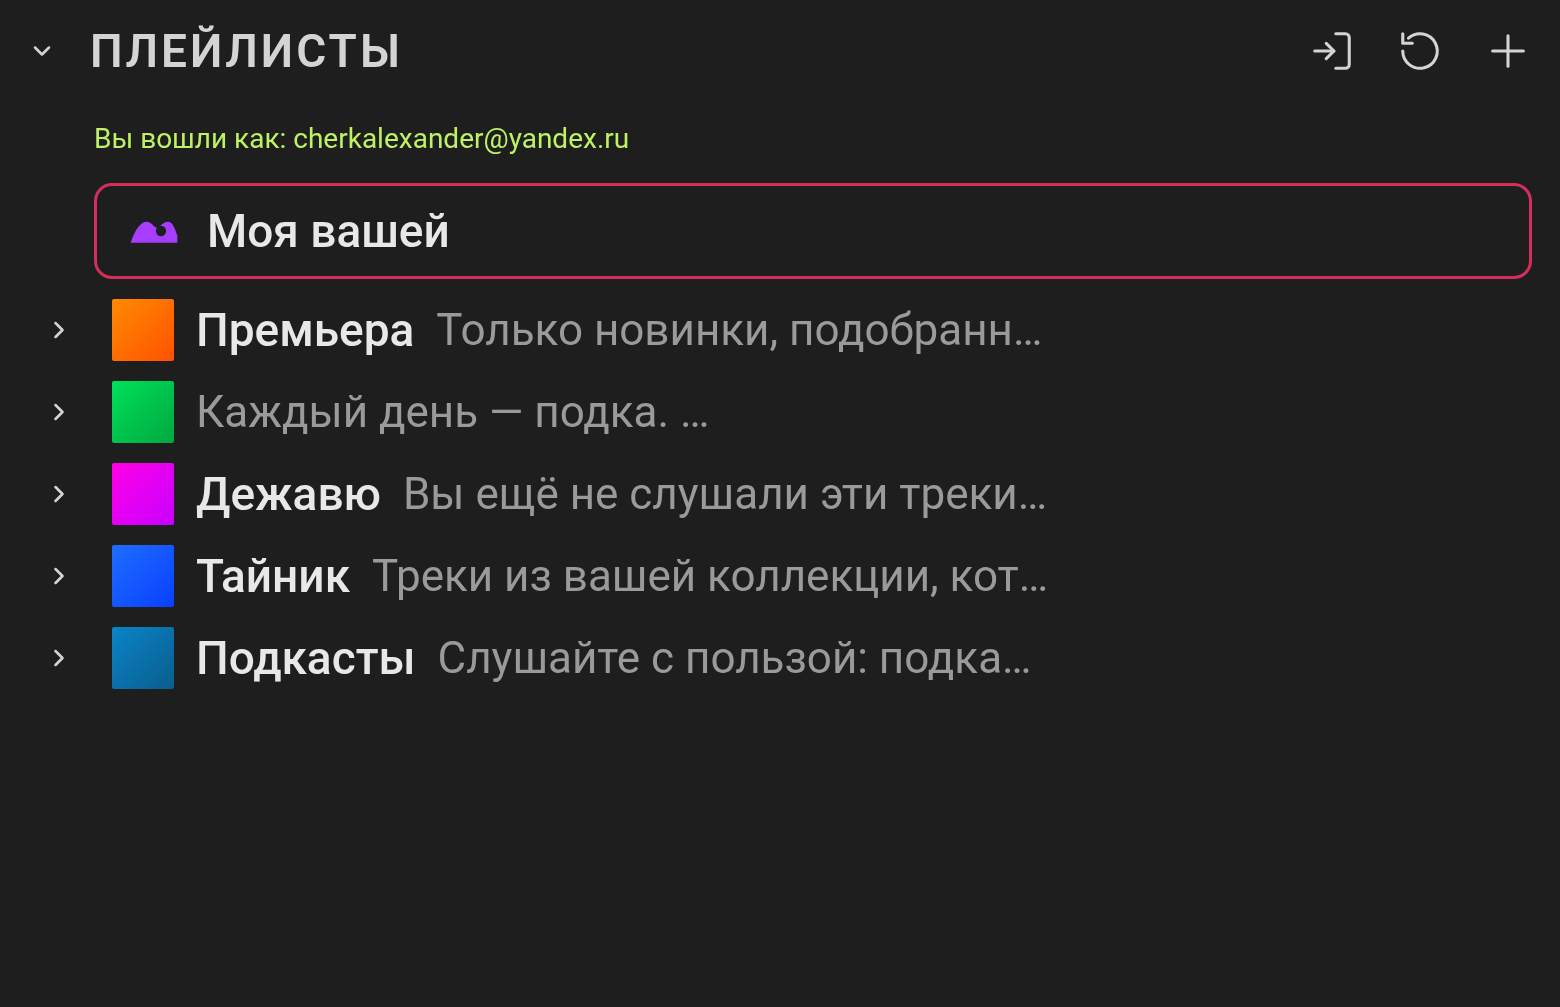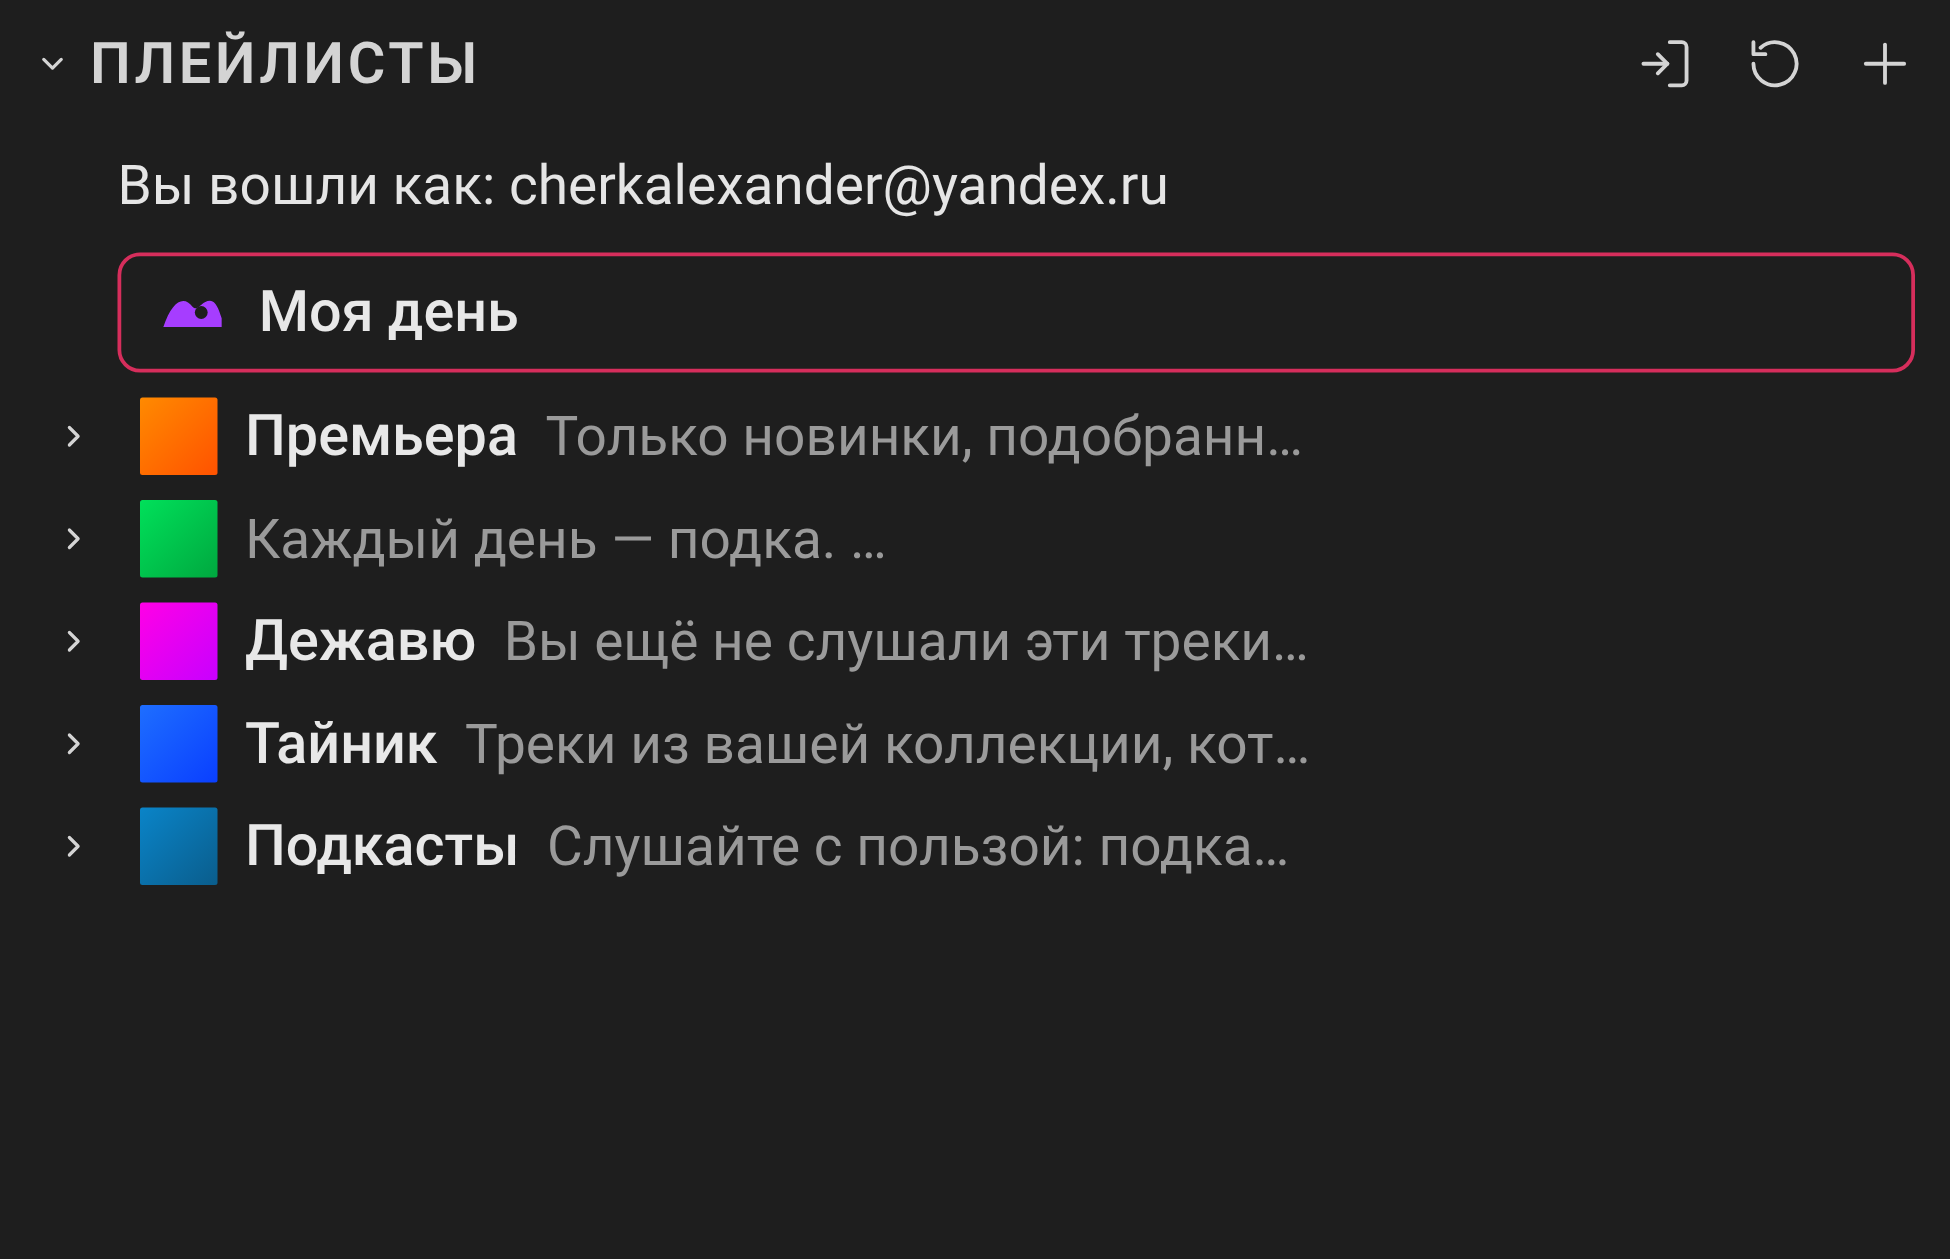--- a/index.html
+++ b/index.html
@@ -20,21 +20,21 @@
     }
     .header-row {
       display: flex;
       align-items: center;
       justify-content: space-between;
       margin-bottom: 32px;
     }
     .header-left {
       display: flex;
       align-items: center;
-      gap: 16px;
+      gap: 34px;
     }
     .chevron-down {
       width: 28px;
       height: 28px;
       display: flex;
       align-items: center;
       justify-content: center;
     }
     .header-title {
       font-size: 46px;
@@ -49,22 +49,22 @@
     }
     .action-icon {
       width: 48px;
       height: 48px;
       display: flex;
       align-items: center;
       justify-content: center;
       cursor: pointer;
     }
     .login-info {
-      font-size: 44px;
-      color: #e5e5e5;
+      font-size: 28px;
+      color: #bef264;
       padding: 12px 0 28px 66px;
     }
     .item-row {
       display: flex;
       align-items: center;
       padding: 10px 0;
       gap: 22px;
       cursor: pointer;
       min-height: 74px;
     }
@@ -165,21 +165,21 @@
 
   <div class="login-info">Вы вошли как: cherkalexander@yandex.ru</div>
 
   <div class="item-row item-highlighted">
     <span class="wave-icon-wrap">
       <svg width="56" height="56" viewBox="0 0 24 24">
         <path d="M2 17 C 5 8, 9 6, 12 10 C 14 12, 15 8, 18 8 C 20 8, 21 11, 22 14 L 22 17 Z" fill="#a63dff"></path>
         <circle cx="15" cy="12" r="2.2" fill="#1e1e1e"></circle>
       </svg>
     </span>
-    <span class="item-label">Моя день</span>
+    <span class="item-label">Моя вашей</span>
   </div>
 
   <div id="items-container">
       <div class="item-row">
         <span class="item-chevron">
           <svg width="28" height="28" viewBox="0 0 24 24" fill="none" stroke="#d4d4d4" stroke-width="2.2" stroke-linecap="round" stroke-linejoin="round">
             <polyline points="9 6 15 12 9 18"></polyline>
           </svg>
         </span>
         <span class="item-thumb thumb-orange"></span>

